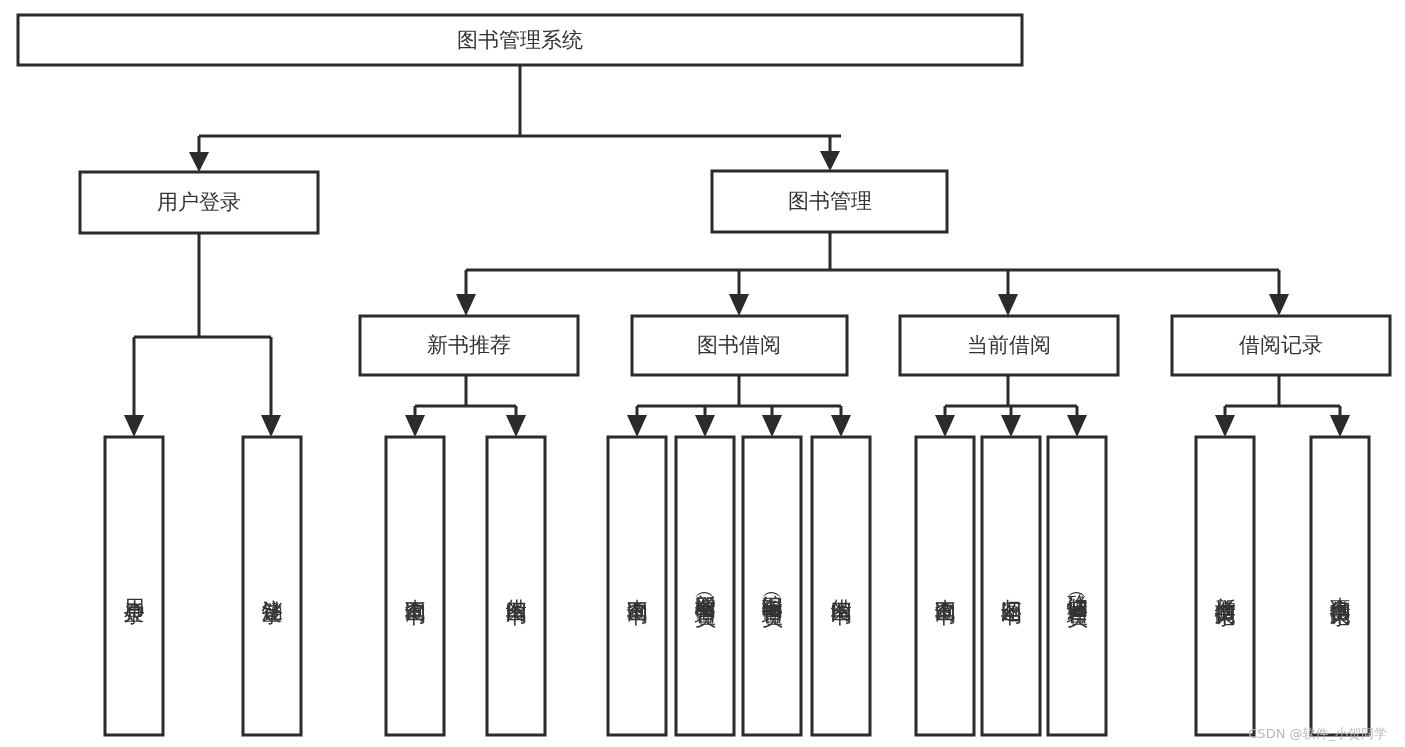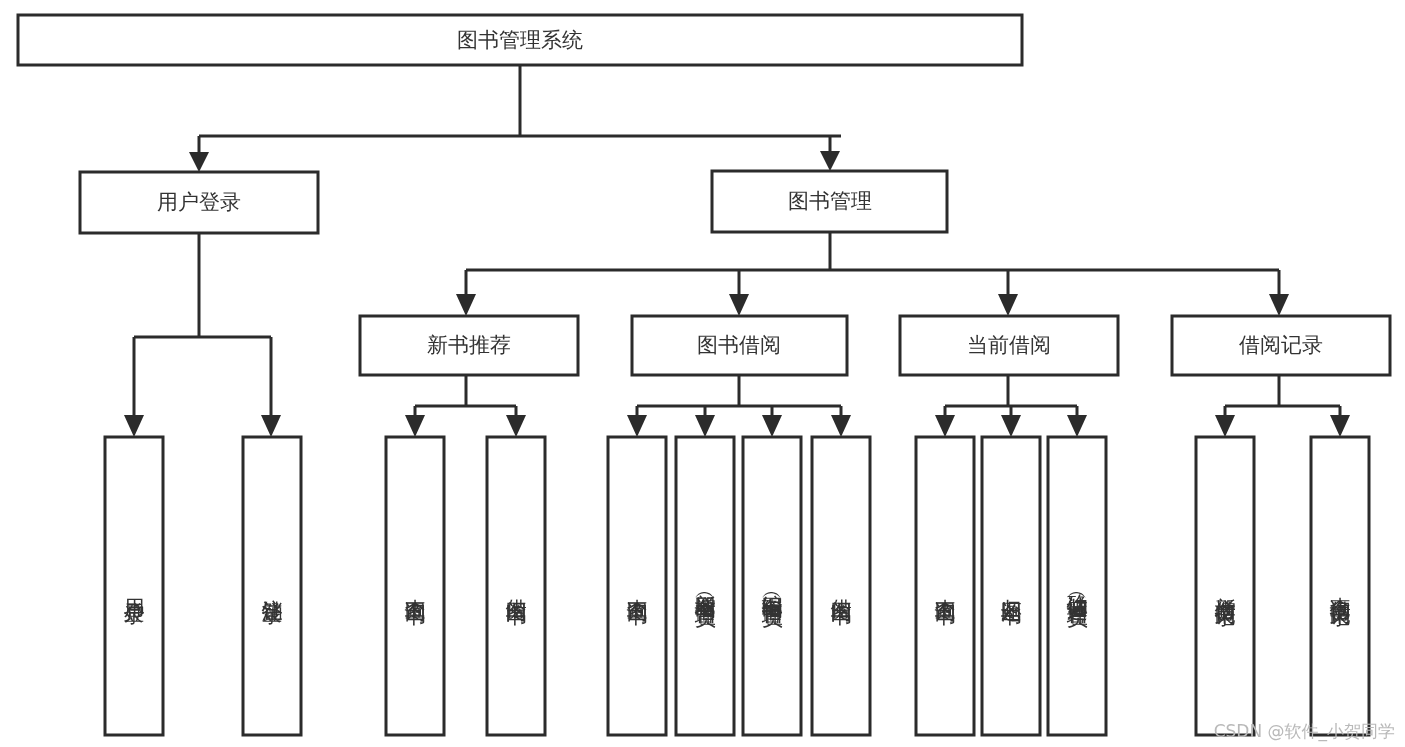--- a/index.html
+++ b/index.html
@@ -58,24 +58,24 @@
     font-family: "DejaVu Sans", "Liberation Sans", sans-serif;
     font-size: 21px;
     line-height: 1.08;
     letter-spacing: 2px;
     color: #333333;
     white-space: nowrap;
     pointer-events: none;
   }
   .watermark {
     position: absolute;
-    right: 10px;
+    right: 18px;
     bottom: 4px;
     font-family: "DejaVu Sans", "Liberation Sans", sans-serif;
-    font-size: 17px;
+    font-size: 13px;
     color: #b9b9b9;
     white-space: nowrap;
   }
 </style>
 </head>
 <body>
 
 <div id="diagram-root">
 
   <svg class="diagram-svg" viewBox="0 0 1405 747">

